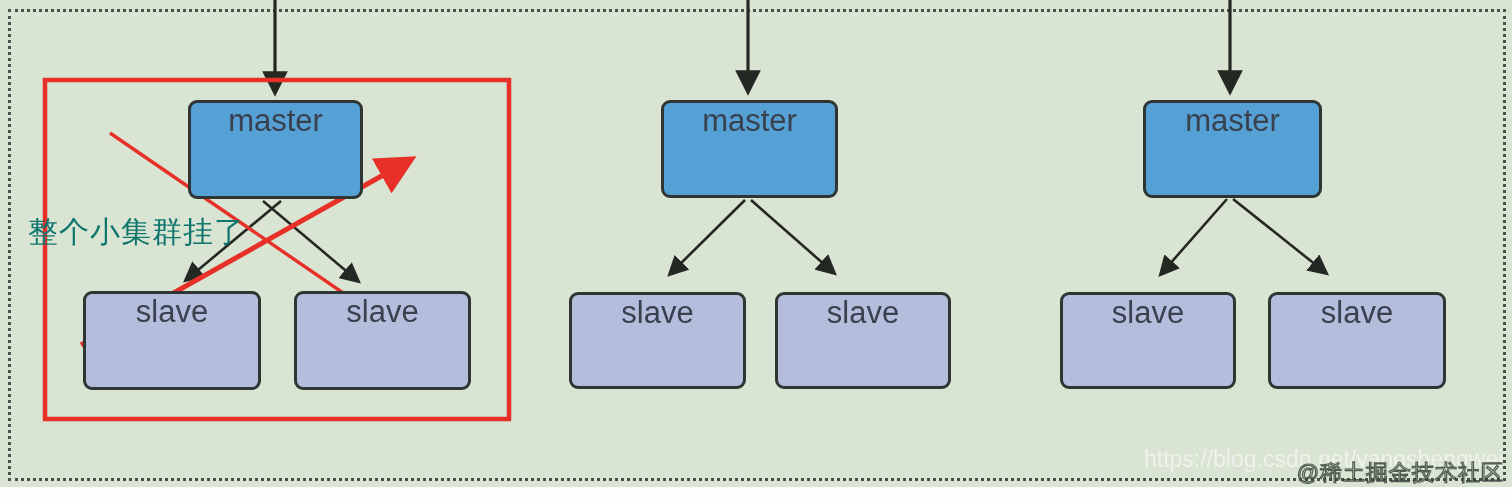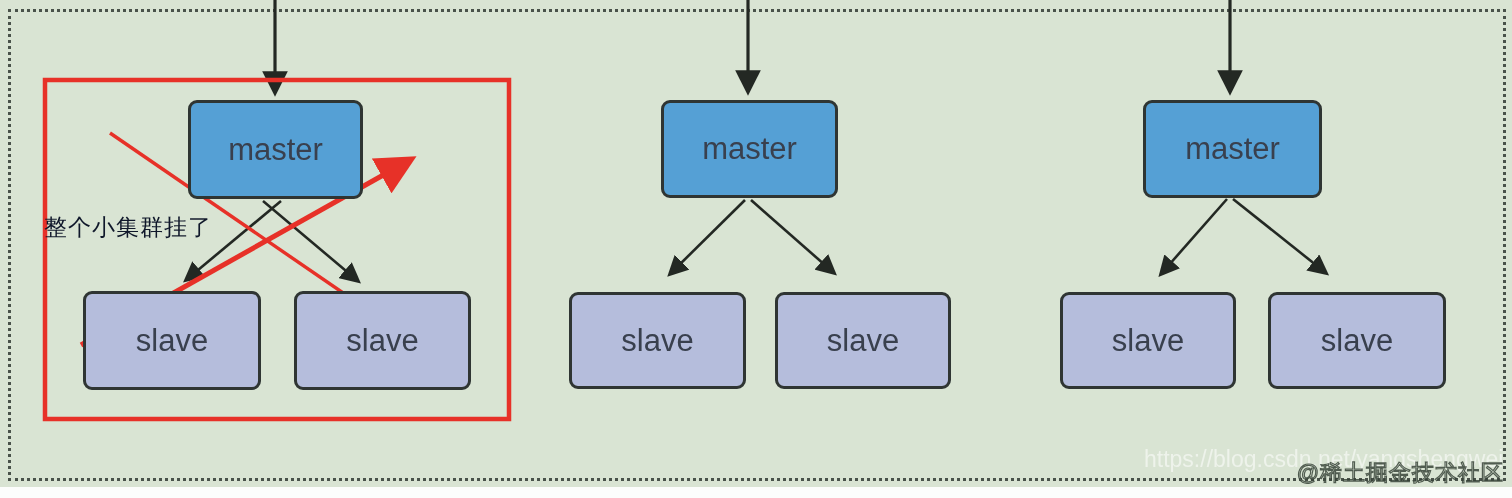--- a/index.html
+++ b/index.html
@@ -21,33 +21,33 @@
   }
   .diagram-title{
     position:absolute;left:28px;top:20px;
     font-size:29px;font-weight:bold;color:#1f2421;
     letter-spacing:0.5px;
   }
   .node{
     position:absolute;
     border:3px solid #2f3533;
     border-radius:9px;
-    display:flex;align-items:center;justify-content:center;
+    display:flex;justify-content:center;
     font-size:31px;color:#39404e;
     box-sizing:border-box;
   }
   .master{background:#55a0d5;}
   .slave{background:#b5bddc;margin-left:8px;}
   #connectors{
     position:absolute;left:0;top:0;width:1512px;height:498px;
     pointer-events:none;
   }
   .failure-label{
-    position:absolute;left:44px;top:212px;
-    font-size:23px;color:#0f172a;
+    position:absolute;left:28px;top:212px;
+    font-size:30px;color:#0f766e;
     letter-spacing:1px;
     white-space:nowrap;
   }
   .wm-url{
     position:absolute;left:1144px;top:446px;
     font-size:23px;color:rgba(255,255,255,0.55);
     white-space:nowrap;
   }
   .wm-juejin{
     position:absolute;right:8px;top:458px;

